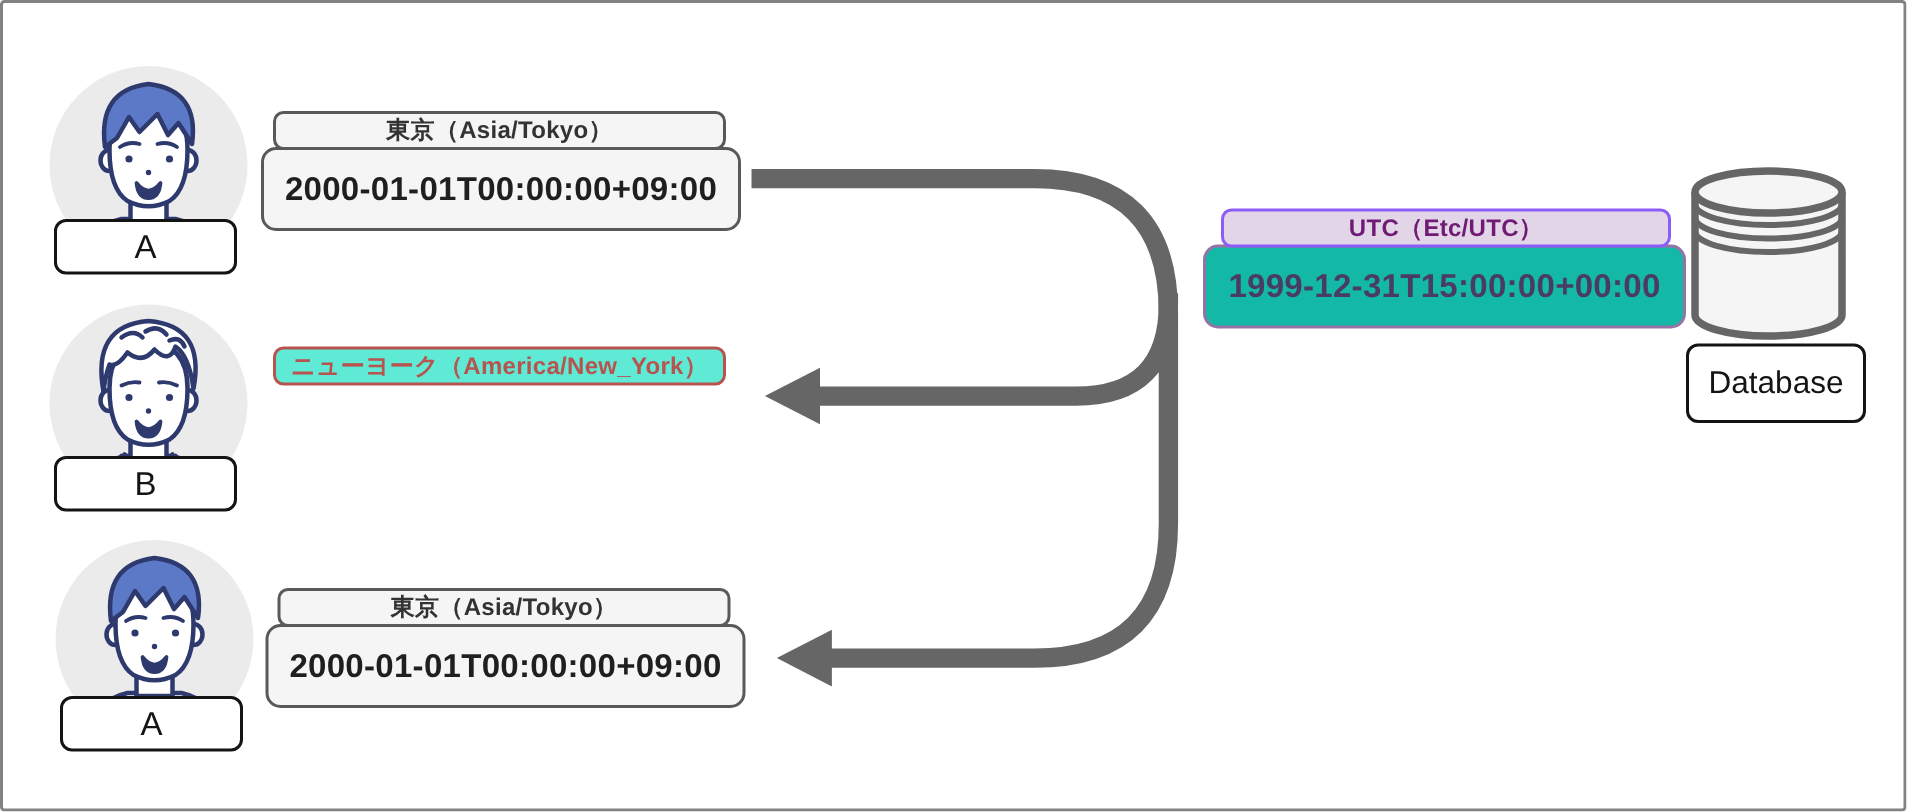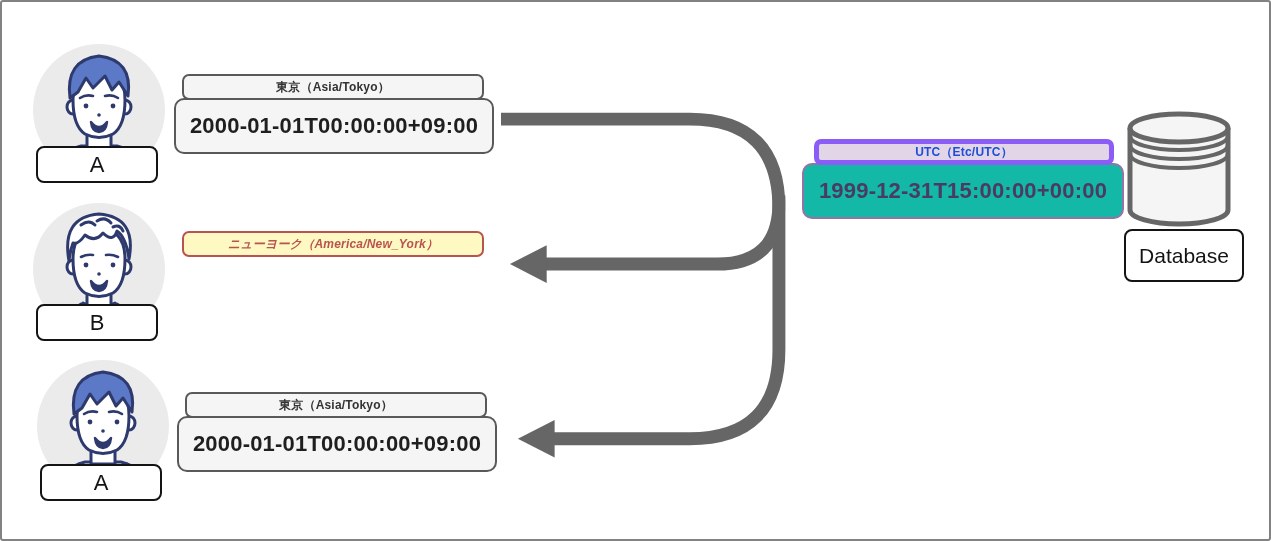--- a/index.html
+++ b/index.html
@@ -11,32 +11,32 @@
     font-family:"Liberation Sans", sans-serif;
   }
   .layer { position:absolute; left:0; top:0; width:100%; height:100%; }
   svg.arrows { pointer-events:none; }
 
   
   .card { position:absolute; width:320px; height:80px; }
   .card .hdr {
     position:absolute; top:0; left:8px; right:10px; height:26px;
     border-radius:7px; display:flex; align-items:center; justify-content:center;
-    font-size:12px; font-weight:bold; z-index:2; letter-spacing:.2px;
+    font-size:16px; font-weight:bold; z-index:2; letter-spacing:.2px;
   }
   .card .bdy {
     position:absolute; top:24px; left:0; right:0; bottom:0;
     border-radius:10px; display:flex; align-items:center; justify-content:center;
     font-size:22px; font-weight:bold; z-index:1; letter-spacing:.2px;
   }
   .card-gray .hdr { background:#f5f5f5; border:2px solid #595959; color:#333333; }
   .card-gray .bdy { background:#f5f5f5; border:2px solid #595959; color:#1f1f1f; }
-  .card-red  .hdr { background:#fef9c3; border:2px solid #b85450; color:#b85450;font-style:italic; }
+  .card-red  .hdr { background:#5eead4; border:2px solid #b85450; color:#b85450; }
   .card-red  .bdy { background:#f8cecc; border:2px solid #b85450; color:#b85450; }
-  .card-purple .hdr { background:#e1d5e7; border:5px solid #8b5cf6; color:#1d4ed8; }
+  .card-purple .hdr { background:#e1d5e7; border:2px solid #8b5cf6; color:#701a75; }
   .card-purple .bdy { background:#14b8a6; border:2px solid #9673a6; color:#4a3b63; }
 
   
   .tag {
     position:absolute; background:#ffffff; border:2px solid #141414; border-radius:8px;
     display:flex; align-items:center; justify-content:center;
     font-size:22px; color:#141414; z-index:5;
   }
   .avatar { position:absolute; z-index:1; }
   .db-icon { position:absolute; z-index:1; }

